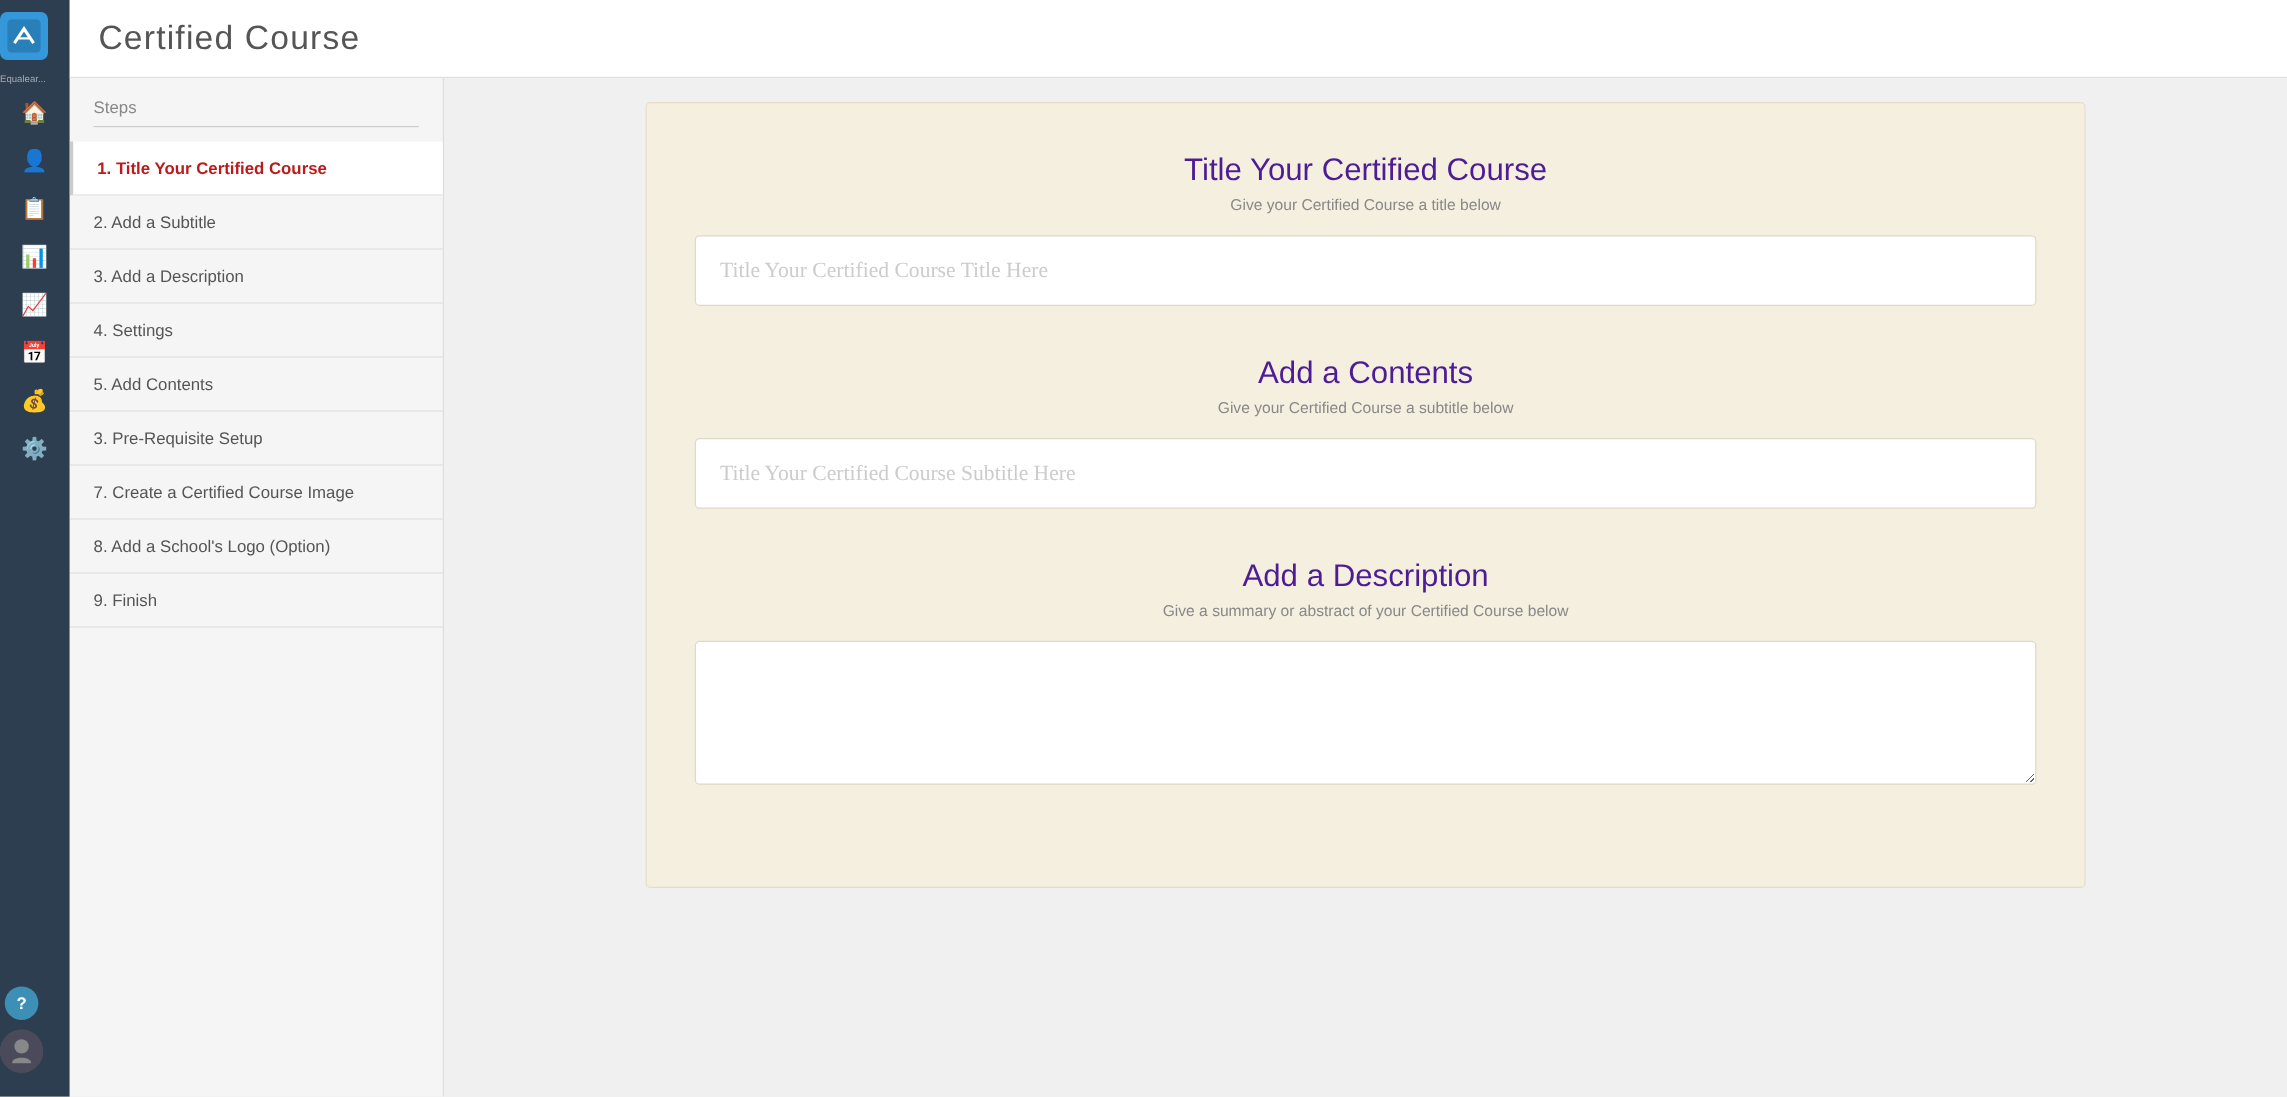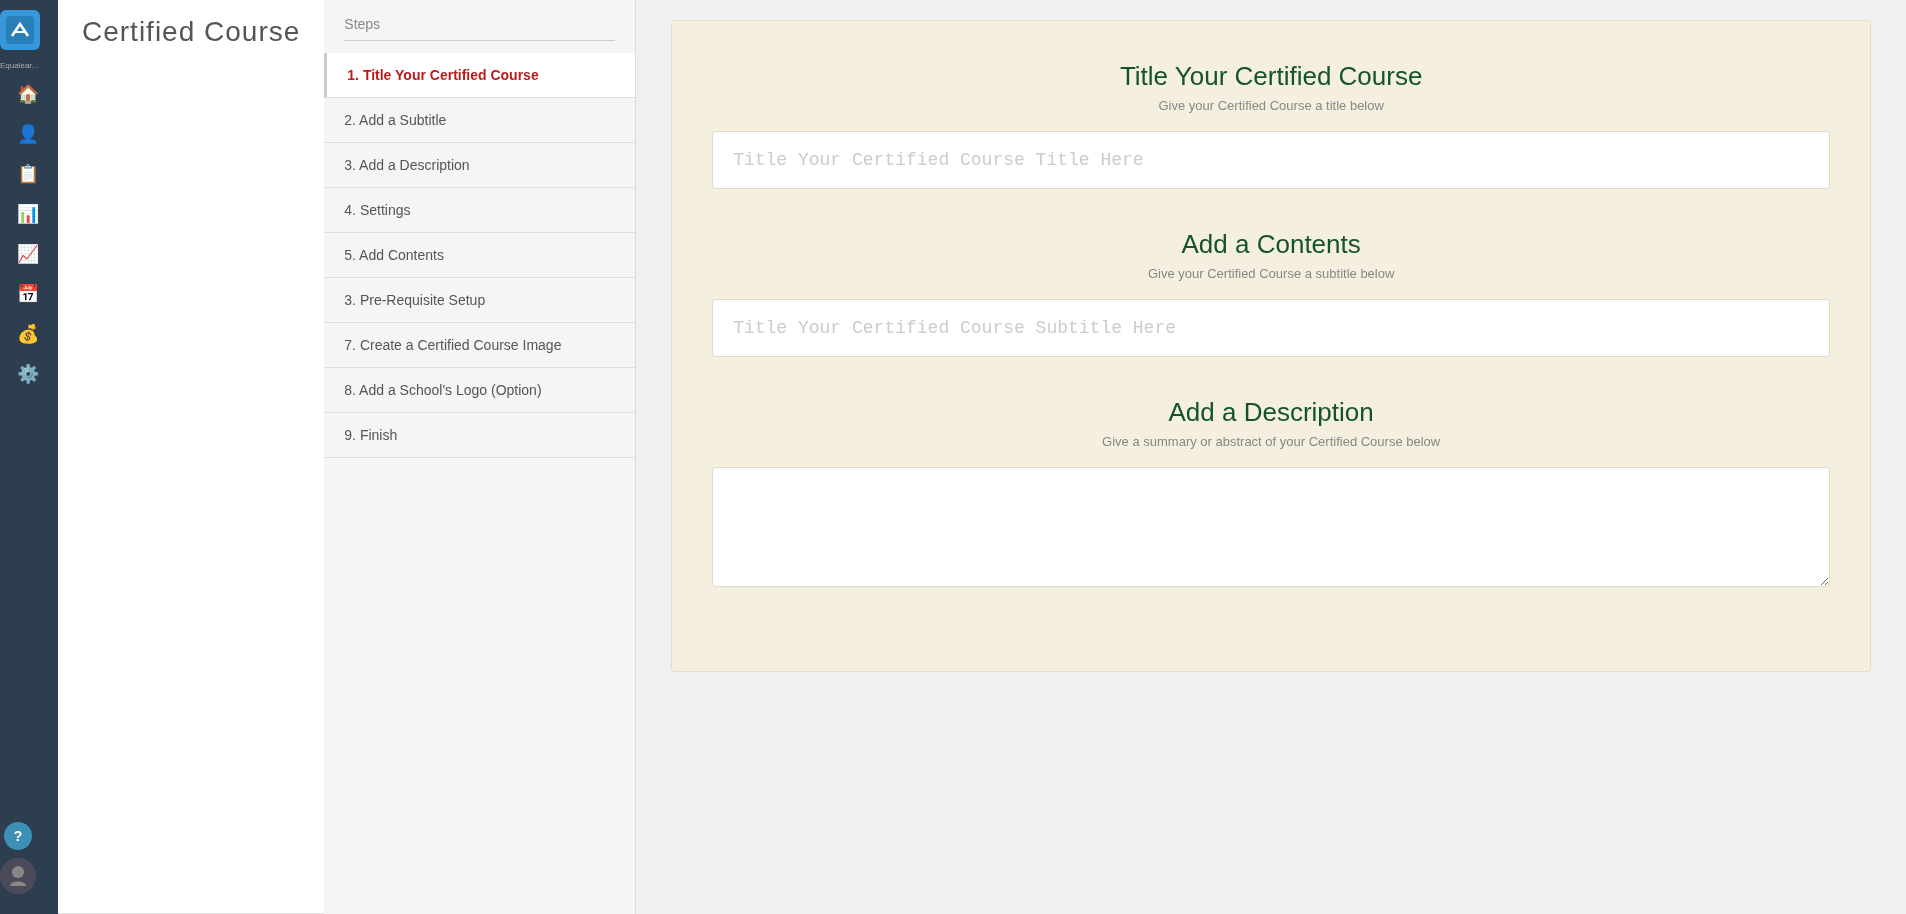--- a/index.html
+++ b/index.html
@@ -74,21 +74,21 @@
       justify-content: center;
       font-size: 14px;
       font-weight: bold;
       cursor: pointer;
     }
 
     
     .main-content {
       flex: 1;
       display: flex;
-      flex-direction: row;
+      flex-direction: column;
       overflow: hidden;
     }
 
     
     .page-header {
       background: white;
       padding: 16px 24px;
       border-bottom: 1px solid #e0e0e0;
     }
     .page-title {
@@ -157,39 +157,39 @@
     }
 
     
     .section-block {
       margin-bottom: 40px;
     }
     .section-heading {
       text-align: center;
       font-size: 26px;
       font-weight: 400;
-      color: #14532d;
+      color: #4c1d95;
       margin-bottom: 6px;
     }
     .section-subheading {
       text-align: center;
       font-size: 13px;
       color: #888;
       margin-bottom: 18px;
     }
     .section-input {
       width: 100%;
       padding: 18px 20px;
       background: white;
       border: 1px solid #e0d8c8;
       border-radius: 4px;
       font-size: 18px;
       color: #1d4ed8;
       outline: none;
-      font-family: Liberation Mono, monospace;
+      font-family: Liberation Serif, serif;
     }
     .section-input::placeholder {
       color: #ccc;
     }
     .section-textarea {
       width: 100%;
       min-height: 120px;
       padding: 18px 20px;
       background: white;
       border: 1px solid #e0d8c8;

